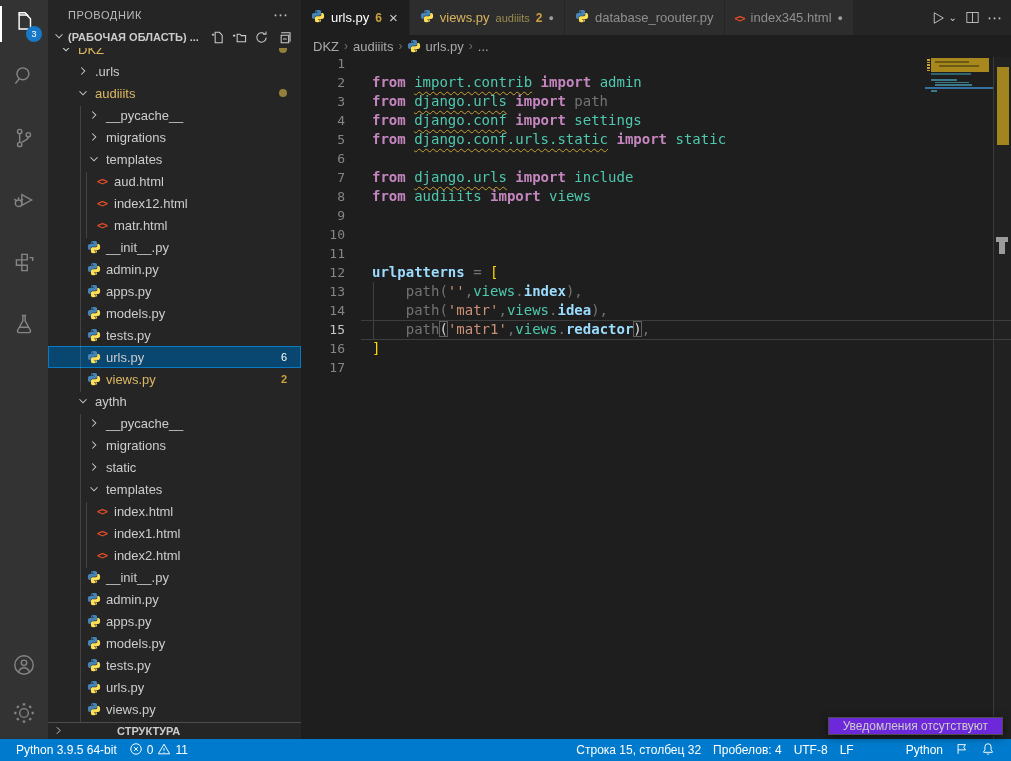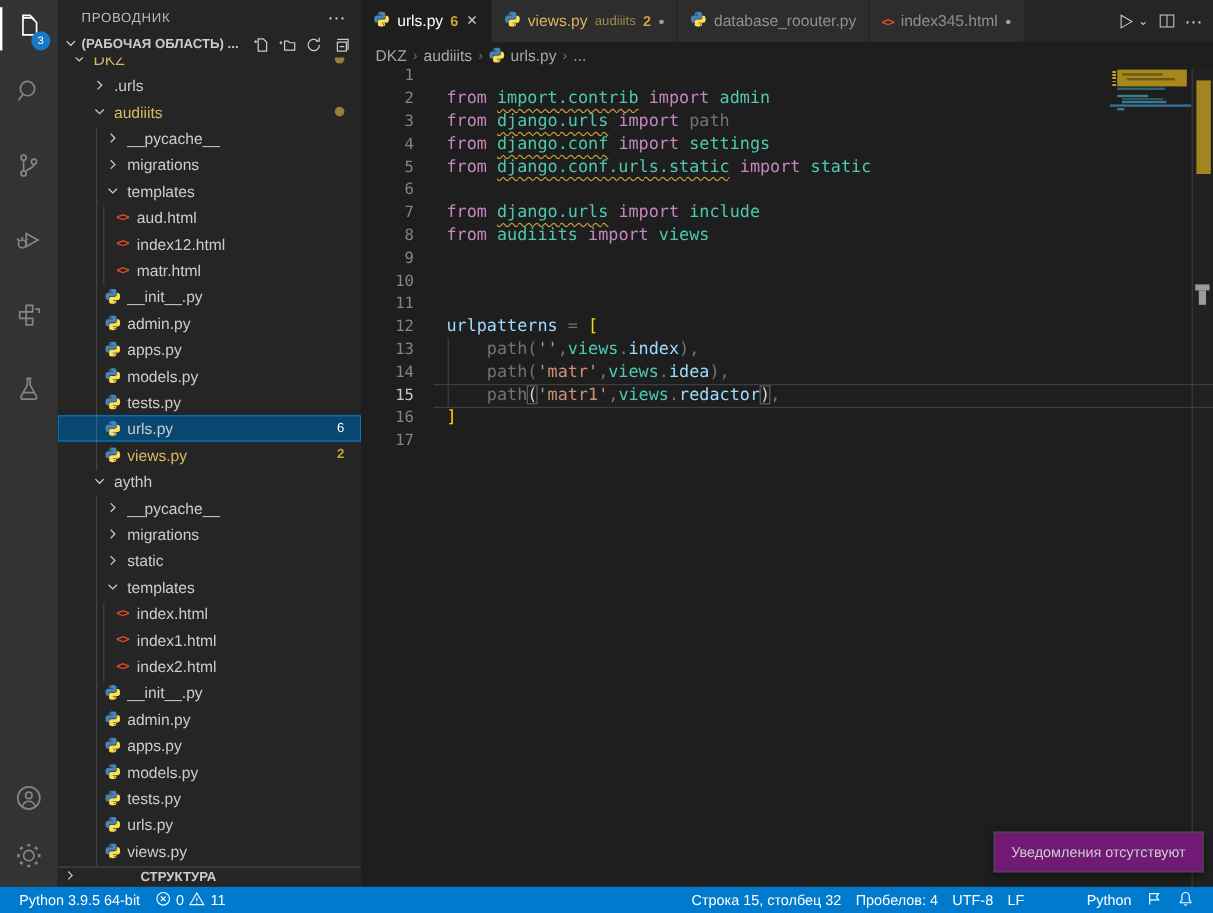--- a/index.html
+++ b/index.html
@@ -67,22 +67,22 @@
   .bc-item { display:flex; align-items:center; cursor:pointer; }
   .bc-sep { margin:0 5px; color:#6e6e6e; font-size:12px; }
   .bc-ic { margin-right:4px; display:flex; }
 
   #editor { position:relative; height:682px; background:#1e1e1e; overflow:hidden; }
   #code { margin-top:-3px; font-family:"DejaVu Sans Mono", monospace; font-size:14px; line-height:19px; }
   .cline { display:flex; height:19px; }
   .ln { width:44px; text-align:right; color:#858585; font-size:13px; flex:none; user-select:none; }
   .cline.cur .ln { color:#c6c6c6; }
   .toks { padding-left:27px; white-space:pre; }
-  .tk-k { color:#c586c0; } .tk-p { color:#737373; } .tk-m { color:#4ec9b0; }
-  .tk-c { color:#56a06f; } .tk-s { color:#ce9178; } .tk-v { color:#9cdcfe; }
+  .tk-k { color:#c586c0;font-weight:bold; } .tk-p { color:#737373; } .tk-m { color:#4ec9b0; }
+  .tk-c { color:#56a06f; } .tk-s { color:#ce9178; } .tk-v { color:#9cdcfe;font-weight:bold; }
   .tk-b { color:#ffd700; }
   .tk-mw { color:#4ec9b0; text-decoration:underline wavy #c8a235 1px; text-underline-offset:4px; }
   .tk-x { color:#d4d4d4; outline:1px solid #5f5f5f; outline-offset:-1px; }
   .curline-border { position:absolute; left:60px; right:0; height:0; border-top:1px solid #3e3e3e; z-index:2; }
   #indent-guide { position:absolute; left:72px; top:225px; height:57px; width:1px; background:#404040; }
 
   
   #minimap { position:absolute; top:0; right:18px; width:68px; height:682px; }
   .mm { position:absolute; }
   #overview { position:absolute; top:0; right:0; width:18px; height:682px; border-left:1px solid #3a3a3a; background:#212121; }
@@ -91,21 +91,21 @@
   .ov-t-stem { position:absolute; right:6px; top:185px; width:6px; height:12px; background:#9b9b9b; }
 
   
   #statusbar { position:absolute; left:0; bottom:0; width:1011px; height:22px; background:#007acc; color:#ffffff;
     font-size:12px; display:flex; align-items:center; padding:0 10px; z-index:10; }
   .sb-item { display:flex; align-items:center; gap:4px; padding:0 6px; height:22px; cursor:pointer; white-space:nowrap; }
   .sb-item svg { stroke:#ffffff; fill:none; stroke-width:1.1; }
   #status-right { margin-left:auto; display:flex; align-items:center; }
 
   
-  #toast { position:absolute; right:8px; bottom:34px; height:34px; padding:0 14px; background:#701a75;
+  #toast { position:absolute; right:8px; bottom:26px; height:18px; padding:0 14px; background:#6d28d9;
     border:1px solid #4d4d4d; color:#cccccc; font-size:12px; display:flex; align-items:center; z-index:20;
     box-shadow:0 2px 8px rgba(0,0,0,0.5); }
 </style>
 </head>
 <body>
 
 <div id="app">
 
   <div id="activitybar">
     <div class="ab-top">

